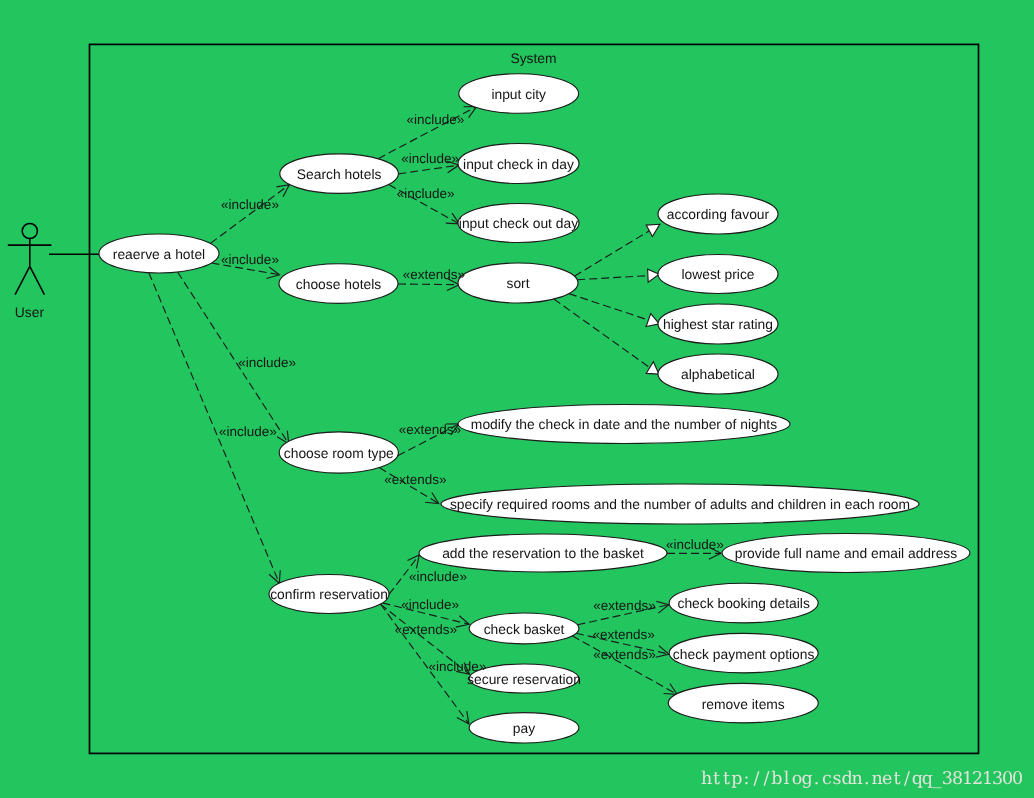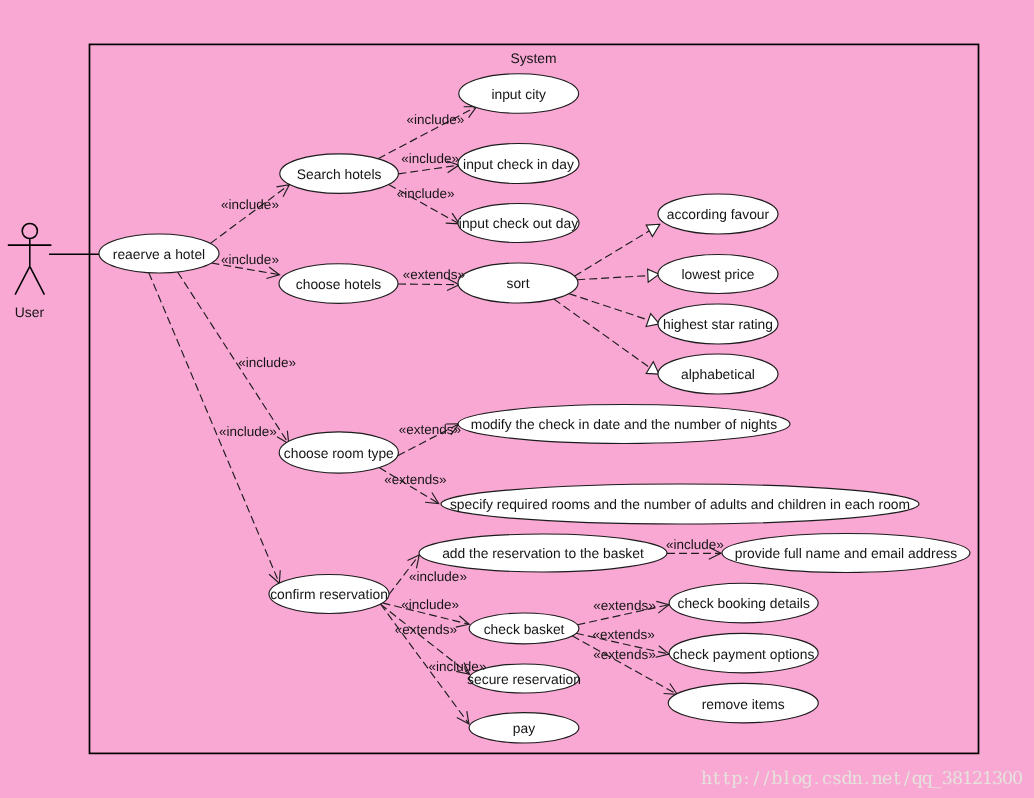--- a/index.html
+++ b/index.html
@@ -1,18 +1,18 @@
 <!DOCTYPE html>
 <html><head>
 <meta charset="utf-8">
 <title>UML Use Case Diagram</title>
 <style>
   html,body{margin:0;padding:0;background:#ffffff;}
   body{width:1034px;height:798px;overflow:hidden;font-family:"Liberation Sans",sans-serif;}
-  #stage{position:relative;width:1034px;height:798px;background:#f9a8d4;}
+  #stage{position:relative;width:1034px;height:798px;background:#22c55e;}
   svg#diagram{display:block;width:1034px;height:798px;}
   svg text{text-rendering:geometricPrecision;}
   .uc-ellipse{fill:#ffffff;stroke:#1c1c1c;stroke-width:1.15;}
   .uc-label{font-family:"Liberation Sans",sans-serif;font-size:13.85px;fill:#141414;text-anchor:middle;}
   .sys-box{fill:none;stroke:#000000;stroke-width:1.7;}
   .sys-label{font-family:"Liberation Sans",sans-serif;font-size:13.85px;fill:#141414;text-anchor:middle;}
   .dep{fill:none;stroke:#1c1c1c;stroke-width:1.15;stroke-dasharray:8 4;}
   .assoc{fill:none;stroke:#000000;stroke-width:1.45;}
   .ahead{fill:none;stroke:#1c1c1c;stroke-width:1.15;stroke-linecap:butt;}
   .tri{fill:#ffffff;stroke:#1c1c1c;stroke-width:1.15;stroke-linejoin:miter;}

